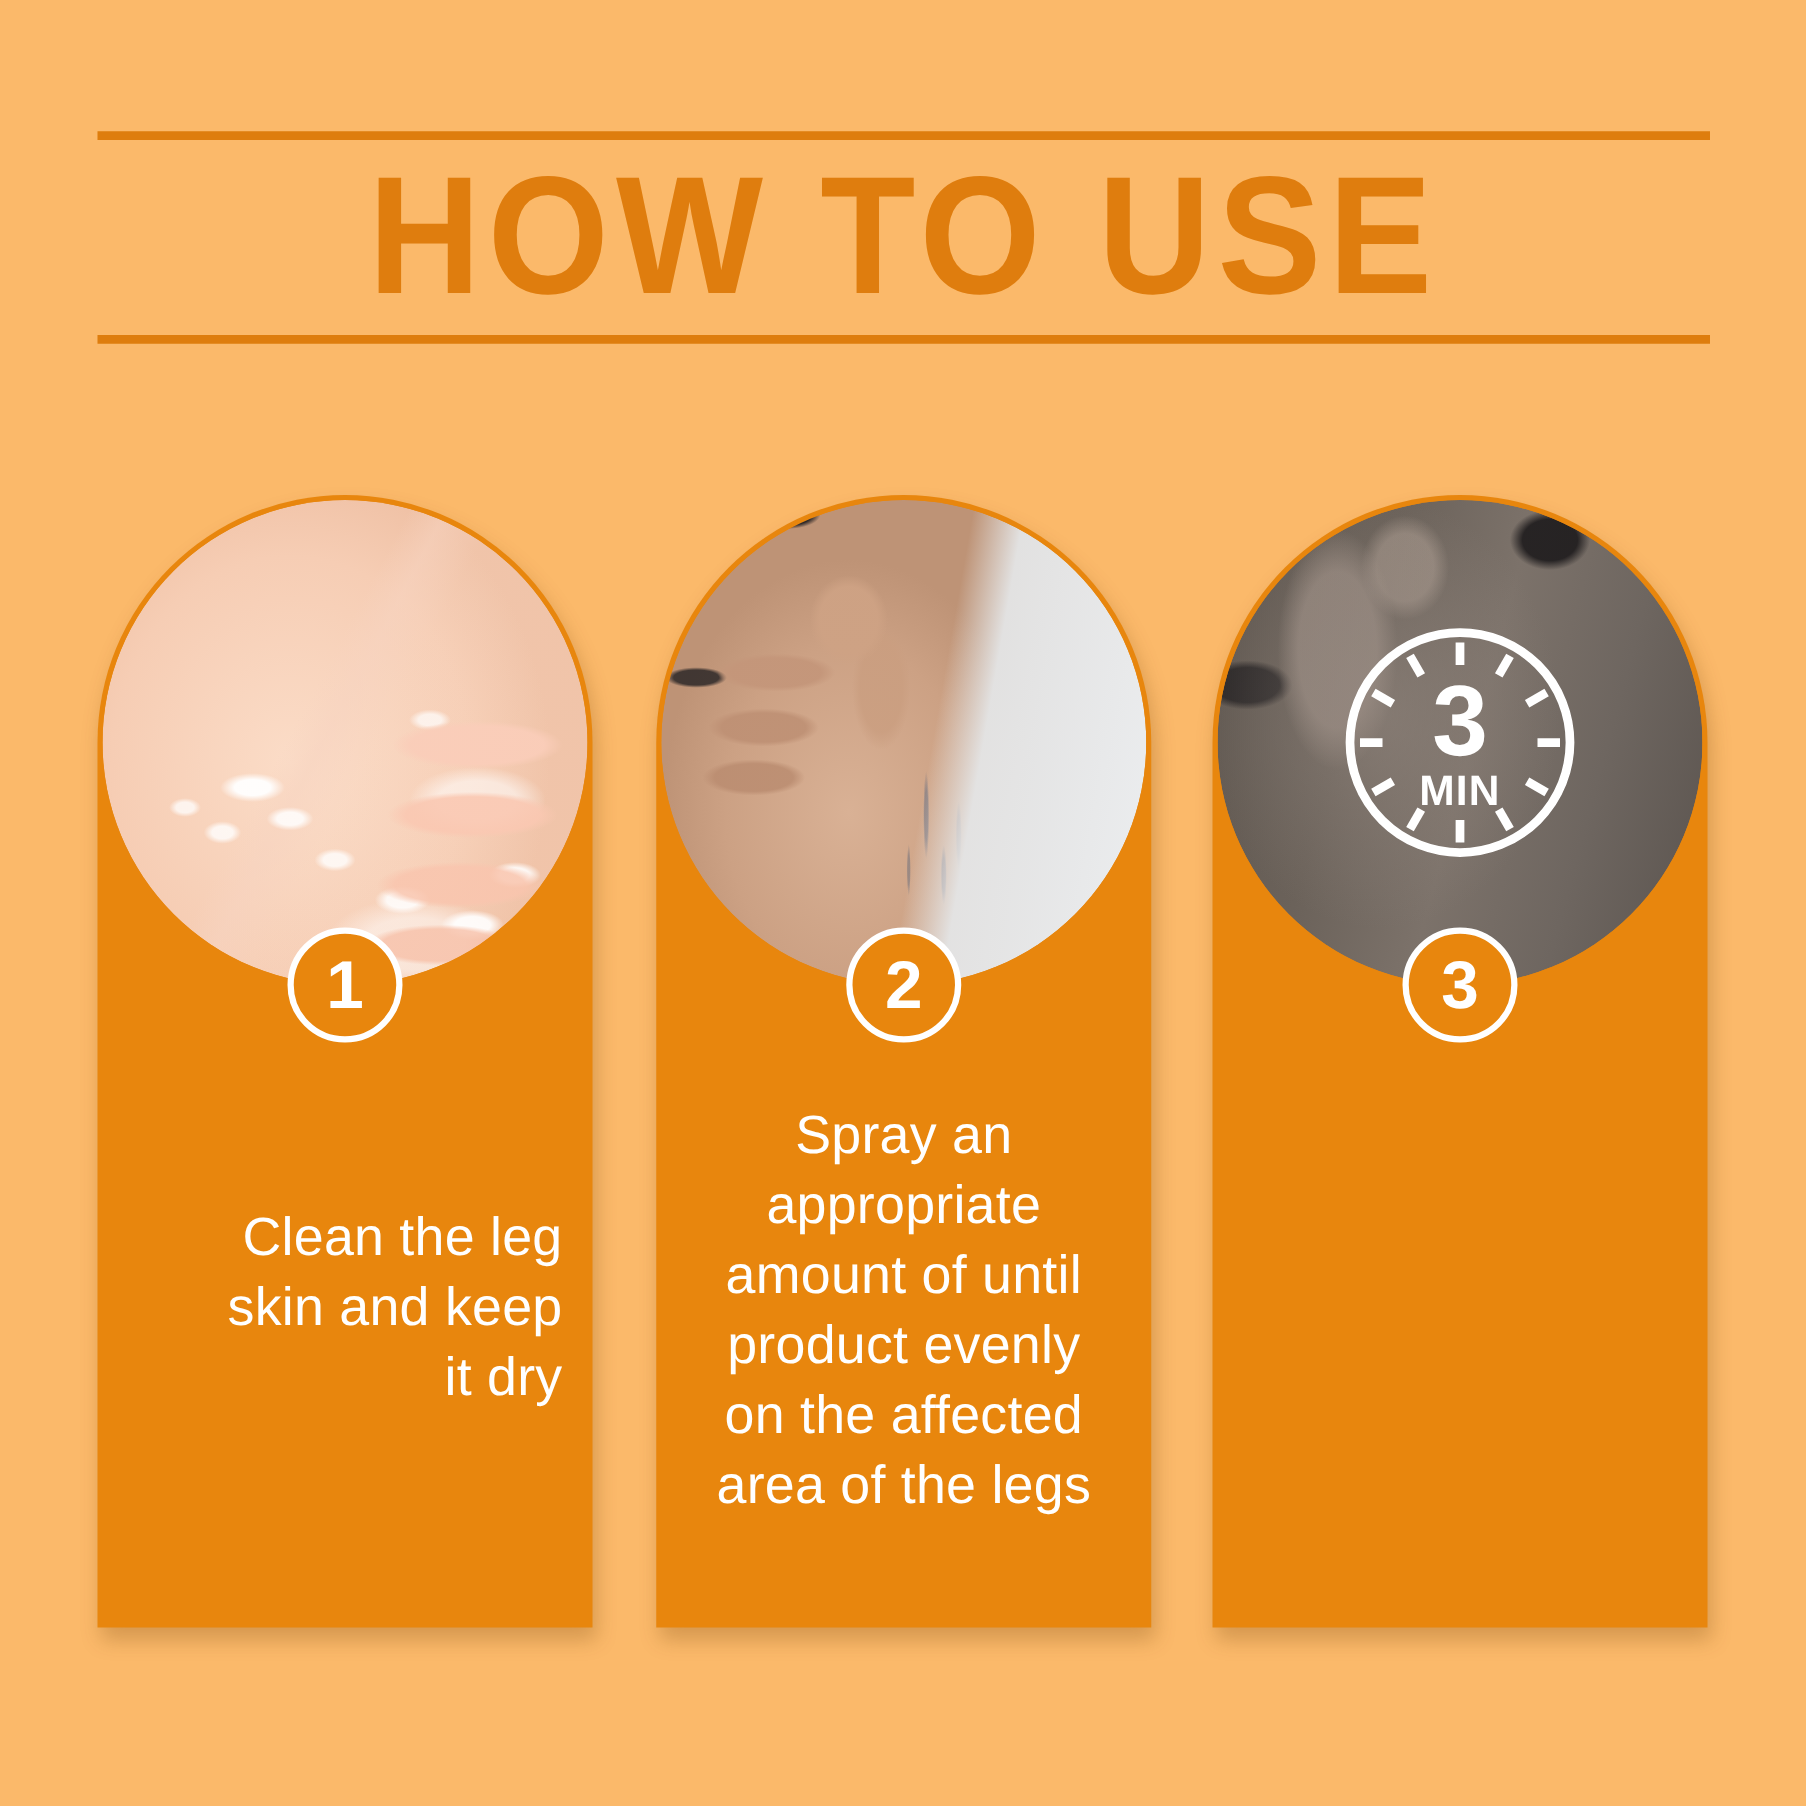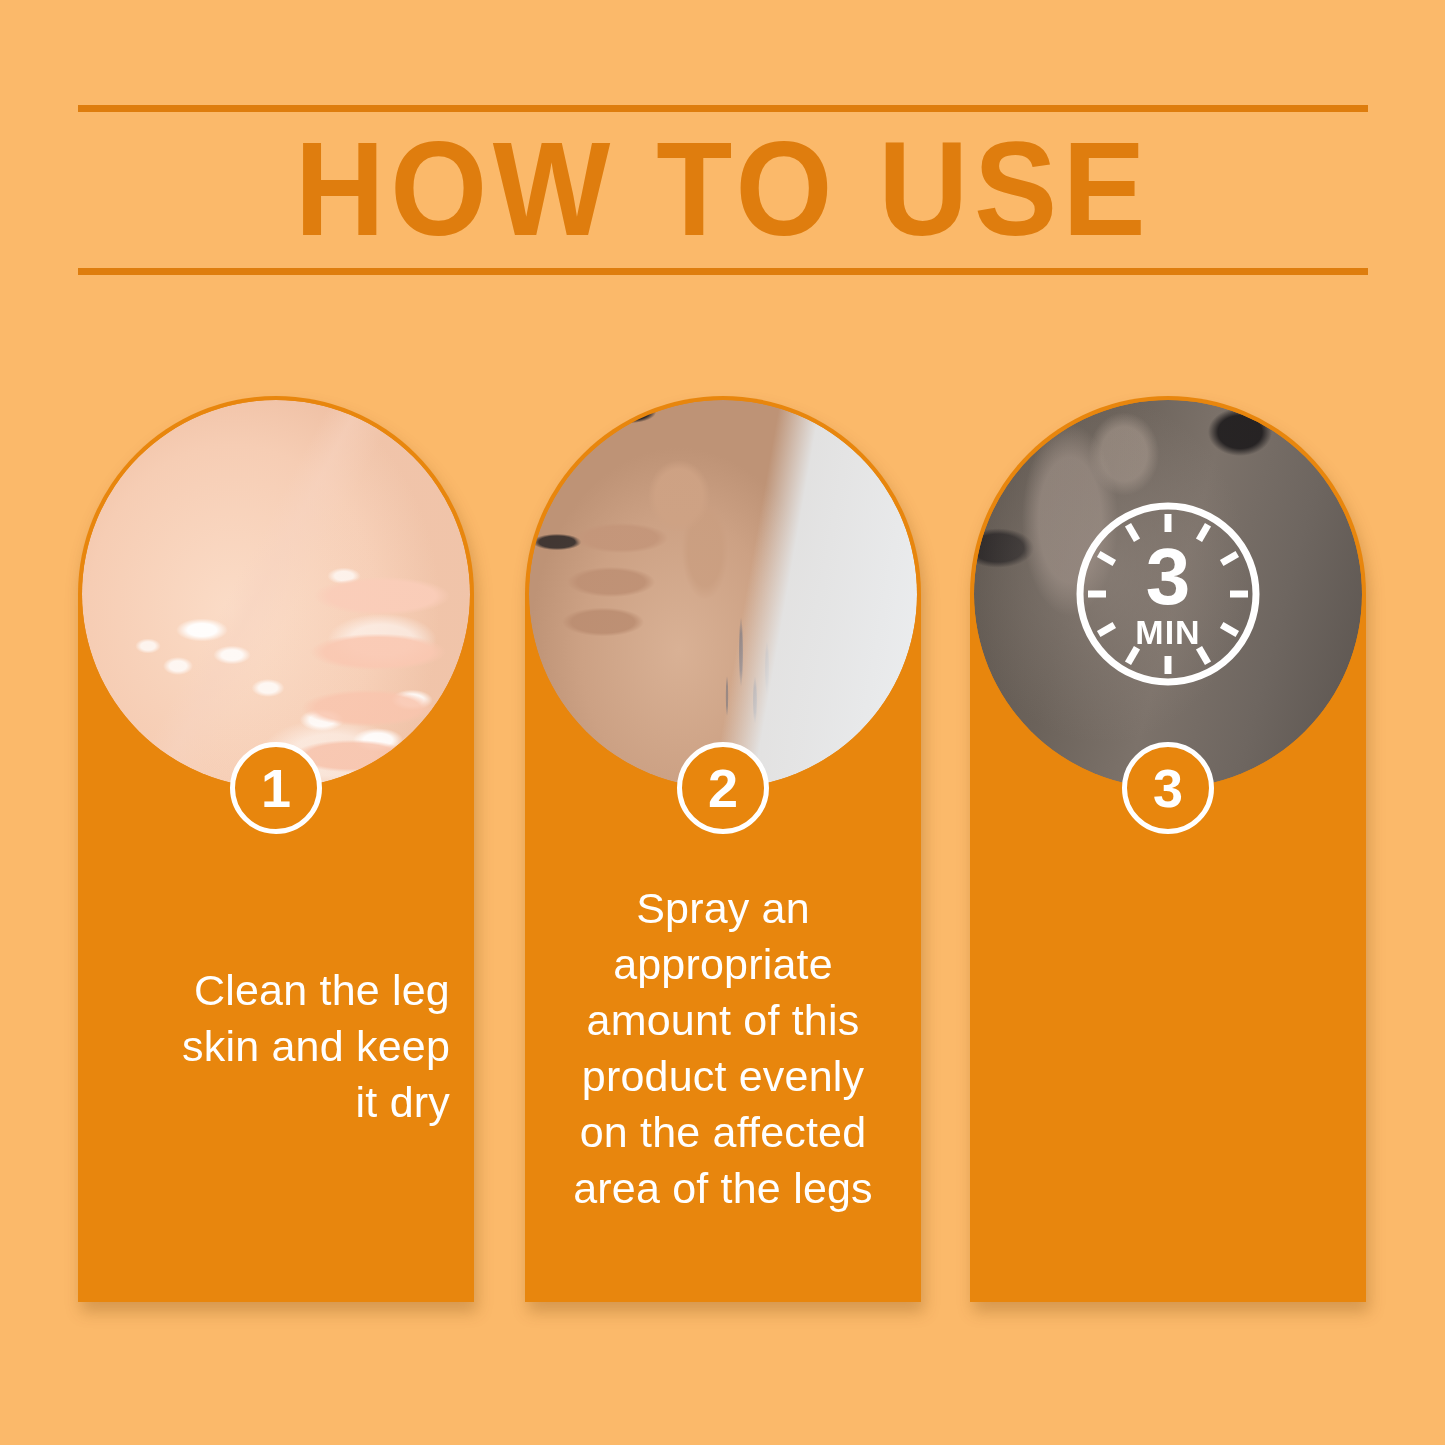--- a/index.html
+++ b/index.html
@@ -220,21 +220,21 @@
 it dry</div>
   </div>
 
   <div class="card c2">
     <div class="photo">
       <div class="photo-inner ph2"></div>
     </div>
     <div class="badge">2</div>
     <div class="caption cap2">Spray an
 appropriate
-amount of this
+amount of until
 product evenly
 on the affected
 area of the legs</div>
   </div>
 
   <div class="card c3">
     <div class="photo">
       <div class="photo-inner ph3"></div>
       <div class="clock">
         <svg viewBox="0 0 196 196" xmlns="http://www.w3.org/2000/svg">

